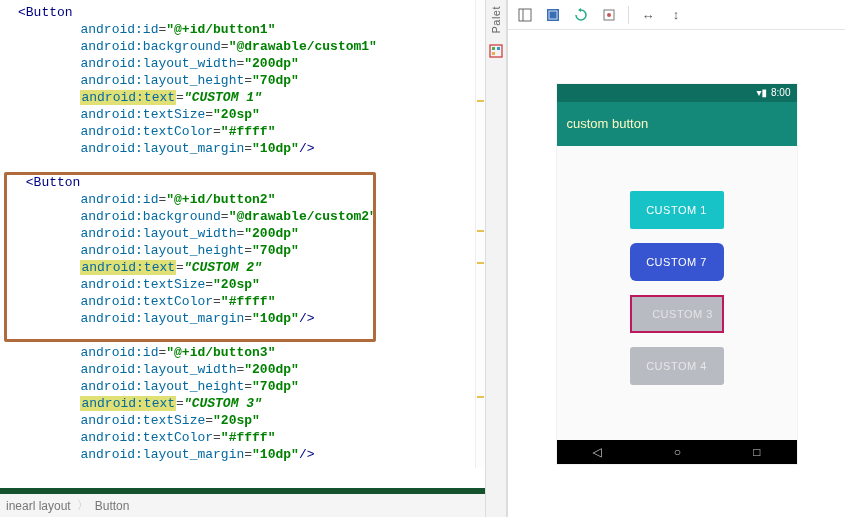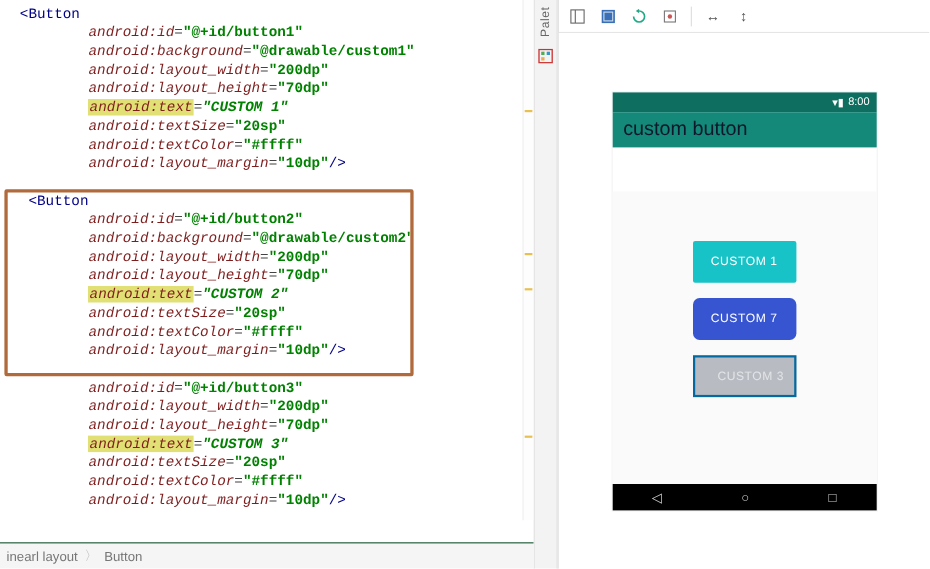--- a/index.html
+++ b/index.html
@@ -36,21 +36,21 @@
     padding: 4px 0 0 0;
     position: relative;
   }
   .code-line {
     white-space: pre;
     padding-left: 18px;
     height: 17px;
   }
   .code-line.hl { background: #fff9e6; }
   .t-tag   { color: #000083; margin-top: 32px; }
-  .t-attr  { color: #7f1d1d; font-style: italic; }
+  .t-attr  { color: #0369a1; }
   .t-str   { color: #008100; font-weight: bold; }
   .t-plain { color: #444; }
   .txtkey  { background: #e0e075; padding: 0 1px; text-align: center; }
   .txtval  { font-style: italic; }
   .cursor-box {
     border: 1px solid #666;
     padding: 0 1px;
     background: #fffce8;
   }
   .highlight-box {
@@ -58,21 +58,21 @@
     border: 3px solid #b06a3b;
     border-radius: 2px;
     pointer-events: none;
     left: 4px;
     top: 172px;
     width: 372px;
     height: 170px;
     z-index: 5;
   }
   .breadcrumb {
-    border-top: 1px solid #14532d;
+    border-top: 6px solid #14532d;
     background: #f5f5f5;
     font-size: 12px;
     color: #777;
     padding: 3px 6px;
     display: flex;
     gap: 6px;
     align-items: center;
   }
   .crumb-sep { color: #bbb; }
   .right-gutter {
@@ -154,52 +154,51 @@
     background: #0e6e60;
     display: flex;
     justify-content: flex-end;
     align-items: center;
     padding: 0 6px;
     color: #fff;
     font-size: 10px;
     gap: 4px;
   }
   .appbar {
-    height: 32px;
+    height: 44px;
     background: #14897a;
-    color: #0f172a;
+    color: #fef9c3;
     display: flex;
     align-items: center;
     padding: 0 10px;
-    font-size: 18px;
+    font-size: 13px;
   }
   .content {
     flex: 1;
     background: #fafafa;
     display: flex;
     flex-direction: column;
     align-items: center;
     padding-top: 45px;
     gap: 14px;
-    margin-top: 40px;
   }
   .custom-btn {
     width: 94px;
     height: 38px;
     display: flex;
     align-items: center;
     justify-content: center;
     color: #fff;
     font-size: 11px;
     letter-spacing: 0.5px;
     border-radius: 2px;
   }
   .btn1 { background: #17c3c6; }
   .btn2 { background: #3855d1; border-radius: 6px; }
-  .btn3 { background: #b8bcc2; color:#e3e4e7; border: 2px solid #0369a1; border-radius:0;padding-left:12px; }
+  .btn3 { background: #b8bcc2; color:#e3e4e7; border: 2px solid #be185d; border-radius:0;padding-left:12px; }
   .btn4 { background: #b8bcc2; color:#e6e7e9; border-radius: 3px; }
   .navbar {
     height: 24px;
     background: #000;
     display: flex;
     justify-content: space-around;
     align-items: center;
   }
   .nav-ico { color:#ccc; font-size:12px; }
 </style>
@@ -301,20 +300,21 @@
           <span>▾▮</span>
           <span>8:00</span>
         </div>
         <div class="appbar">
           <span>custom button</span>
         </div>
         <div class="content" id="phoneContent">
             <div class="custom-btn btn1">CUSTOM 1</div>
             <div class="custom-btn btn2">CUSTOM 7</div>
             <div class="custom-btn btn3">CUSTOM 3</div>
+            <div class="custom-btn btn4">CUSTOM 4</div>
           </div>
         <div class="navbar">
           <span class="nav-ico">◁</span>
           <span class="nav-ico">○</span>
           <span class="nav-ico">□</span>
         </div>
       </div>
     </div>
   </div>
 

